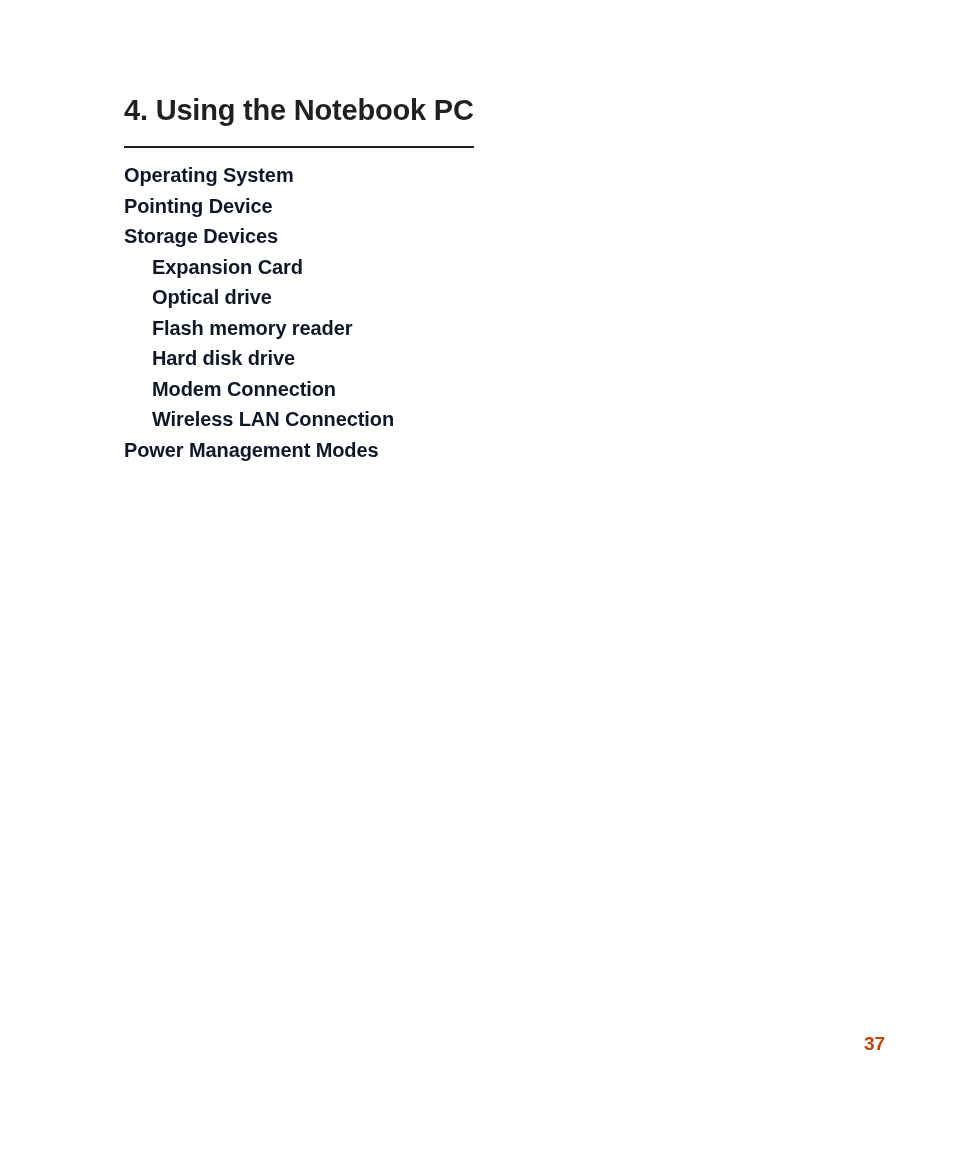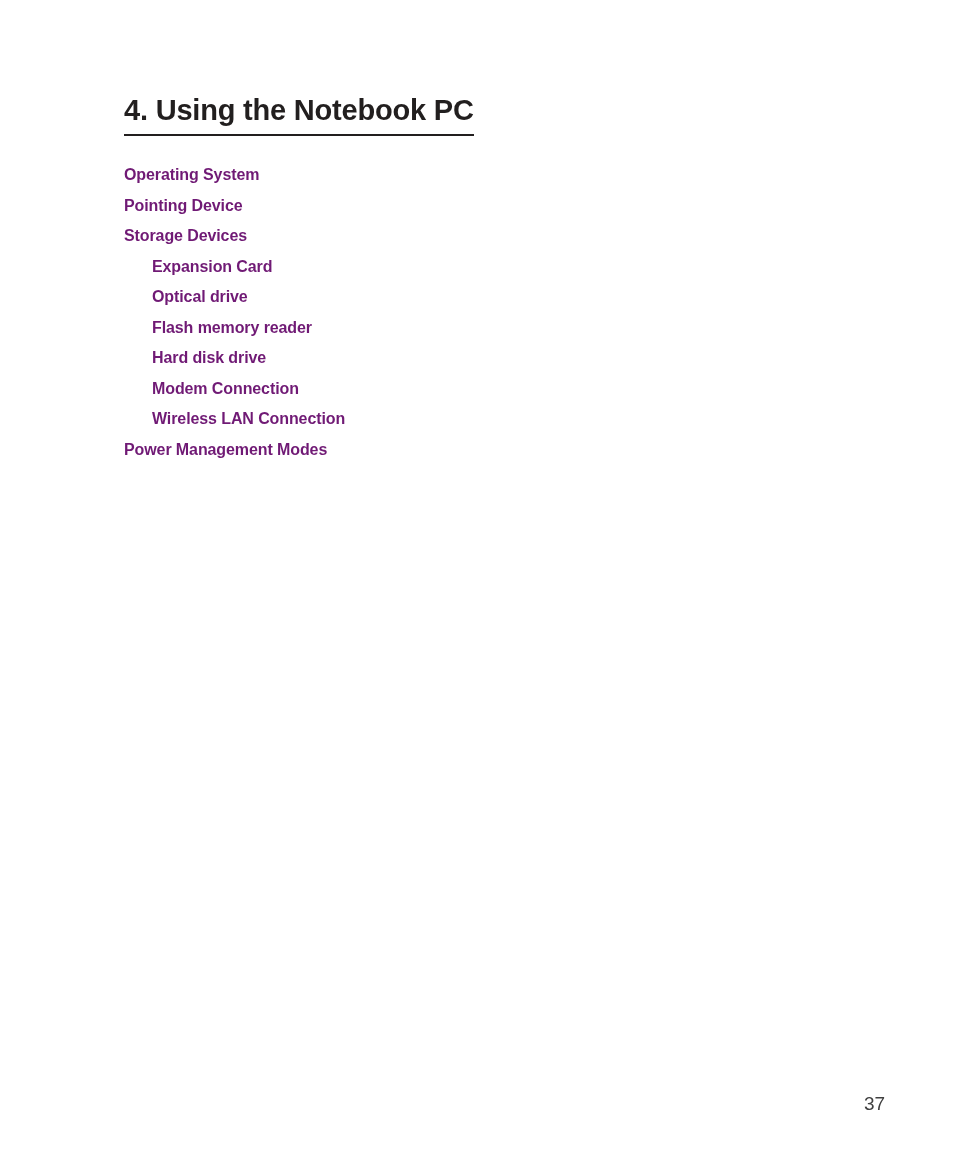--- a/index.html
+++ b/index.html
@@ -32,57 +32,57 @@
     font-size: 29px;
     font-weight: bold;
     letter-spacing: -0.2px;
     color: #221f1f;
     line-height: 36px;
     white-space: nowrap;
   }
   .chapter-title .title-text {
     display: inline-block;
     border-bottom: 2px solid #221f1f;
-    padding-bottom: 6px;
+    padding-bottom: 18px;
   }
 
   
   .toc {
     position: absolute;
     left: 124px;
     top: 160px;
     width: 640px;
     margin: 0;
     padding: 0;
     list-style: none;
   }
   .toc-item {
-    font-size: 16px;
+    font-size: 20px;
     font-weight: bold;
-    color: #701a75;
+    color: #0f172a;
     line-height: 30.5px;
     height: 30.5px;
     letter-spacing: -0.1px;
     white-space: nowrap;
   }
   .toc-item.level-1 {
     padding-left: 0;
   }
   .toc-item.level-2 {
     padding-left: 28px;
   }
 
   
   .page-number {
     position: absolute;
     left: 864px;
-    top: 1092px;
+    top: 1032px;
     font-size: 19px;
-    font-weight: normal;
-    color: #404040;
+    font-weight: bold;
+    color: #c2410c;
     letter-spacing: 0px;
     line-height: 24px;
   }
 </style>
 </head>
 <body>
 
 <div class="page">
 
   <h1 class="chapter-title">

